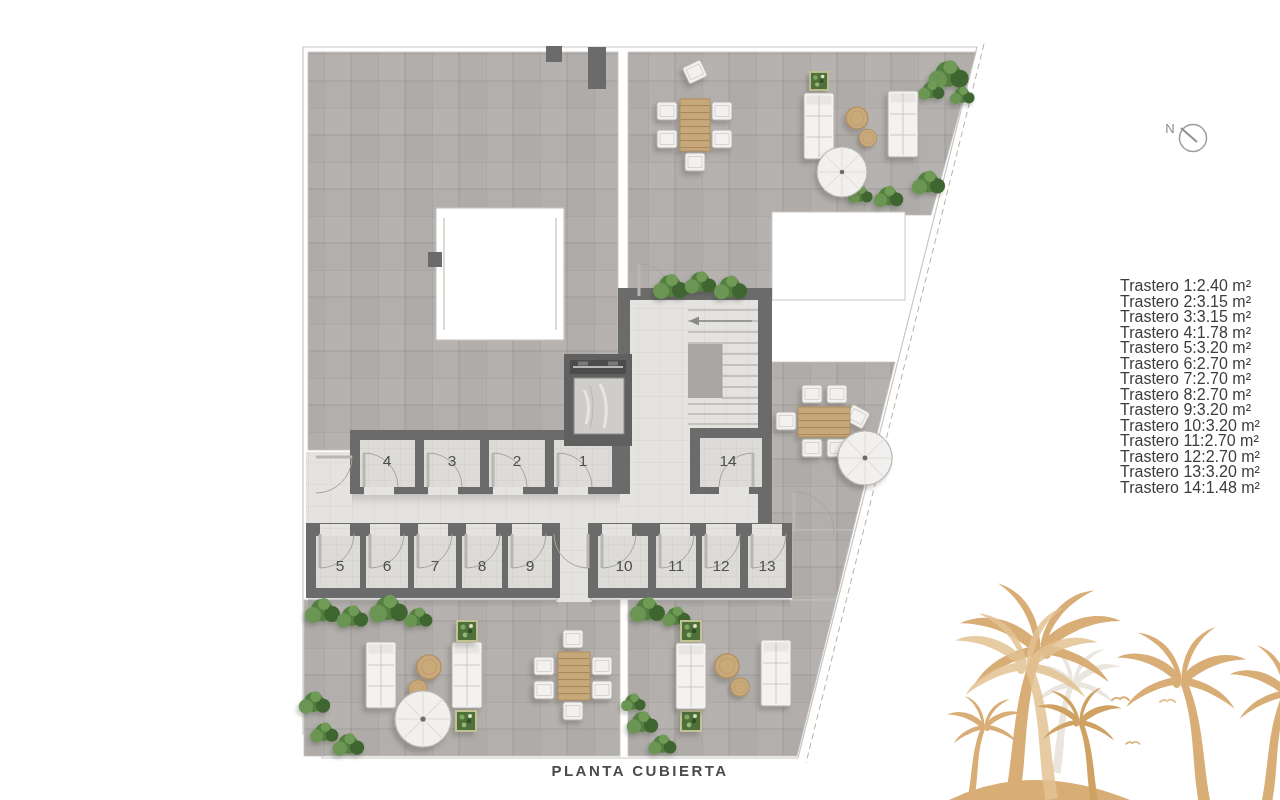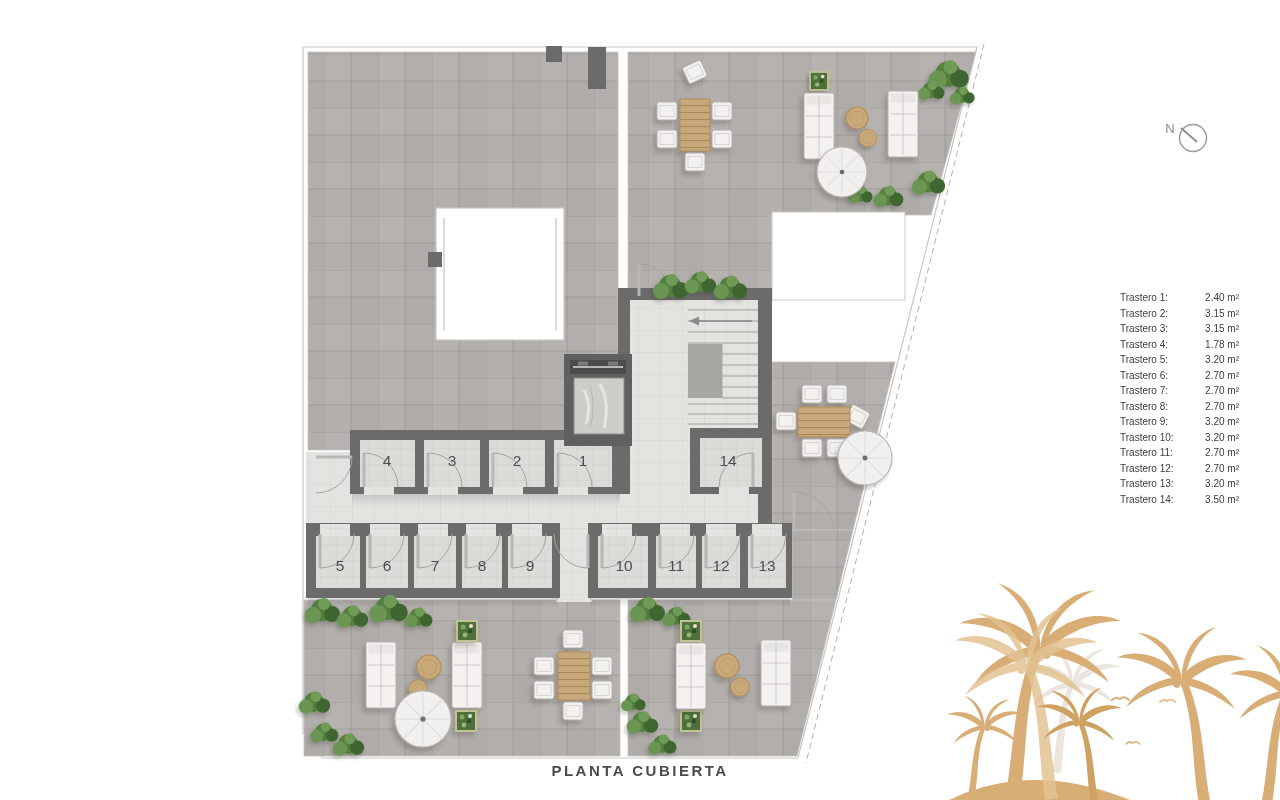--- a/index.html
+++ b/index.html
@@ -1,19 +1,19 @@
 <!DOCTYPE html>
 <html><head>
 <meta charset="utf-8">
 <style>
   html,body{margin:0;padding:0;width:1280px;height:800px;overflow:hidden;background:#ffffff;
     font-family:"Liberation Sans",sans-serif;}
   .stage{position:relative;width:1280px;height:800px;background:#fff;}
   svg{display:block;position:absolute;left:0;top:0;}
-  .legend{position:absolute;left:1120px;top:290px;width:119px;color:#3c3c3c;font-size:10px;}
+  .legend{position:absolute;left:1120px;top:278px;width:119px;color:#3c3c3c;font-size:16px;}
   .lrow{display:flex;justify-content:space-between;height:15.5px;line-height:15.5px;white-space:nowrap;}
   .lv{text-align:right;}
   .title{position:absolute;left:0;top:762px;width:1280px;text-align:center;font-size:15px;
     font-weight:bold;letter-spacing:2.5px;color:#4b4b4b;}
   .furn{filter:drop-shadow(-3px 4px 2px rgba(70,65,58,.25));}
   .veg{filter:drop-shadow(-2px 3px 2px rgba(55,65,45,.30));}
   .roomnum{font-size:15.5px;fill:#4e4e4e;}
   .nlabel{font-size:13px;fill:#8a8a8a;}
 </style>
 </head>
@@ -418,19 +418,19 @@
   <div class="lrow">
         <span class="ln">Trastero 12:</span>
         <span class="lv">2.70 m²</span>
       </div>
   <div class="lrow">
         <span class="ln">Trastero 13:</span>
         <span class="lv">3.20 m²</span>
       </div>
   <div class="lrow">
         <span class="ln">Trastero 14:</span>
-        <span class="lv">3.50 m²</span>
+        <span class="lv">1.48 m²</span>
       </div>
 </div>
 
 <div class="title">PLANTA CUBIERTA</div>
 
 </div>
 
 </body></html>

